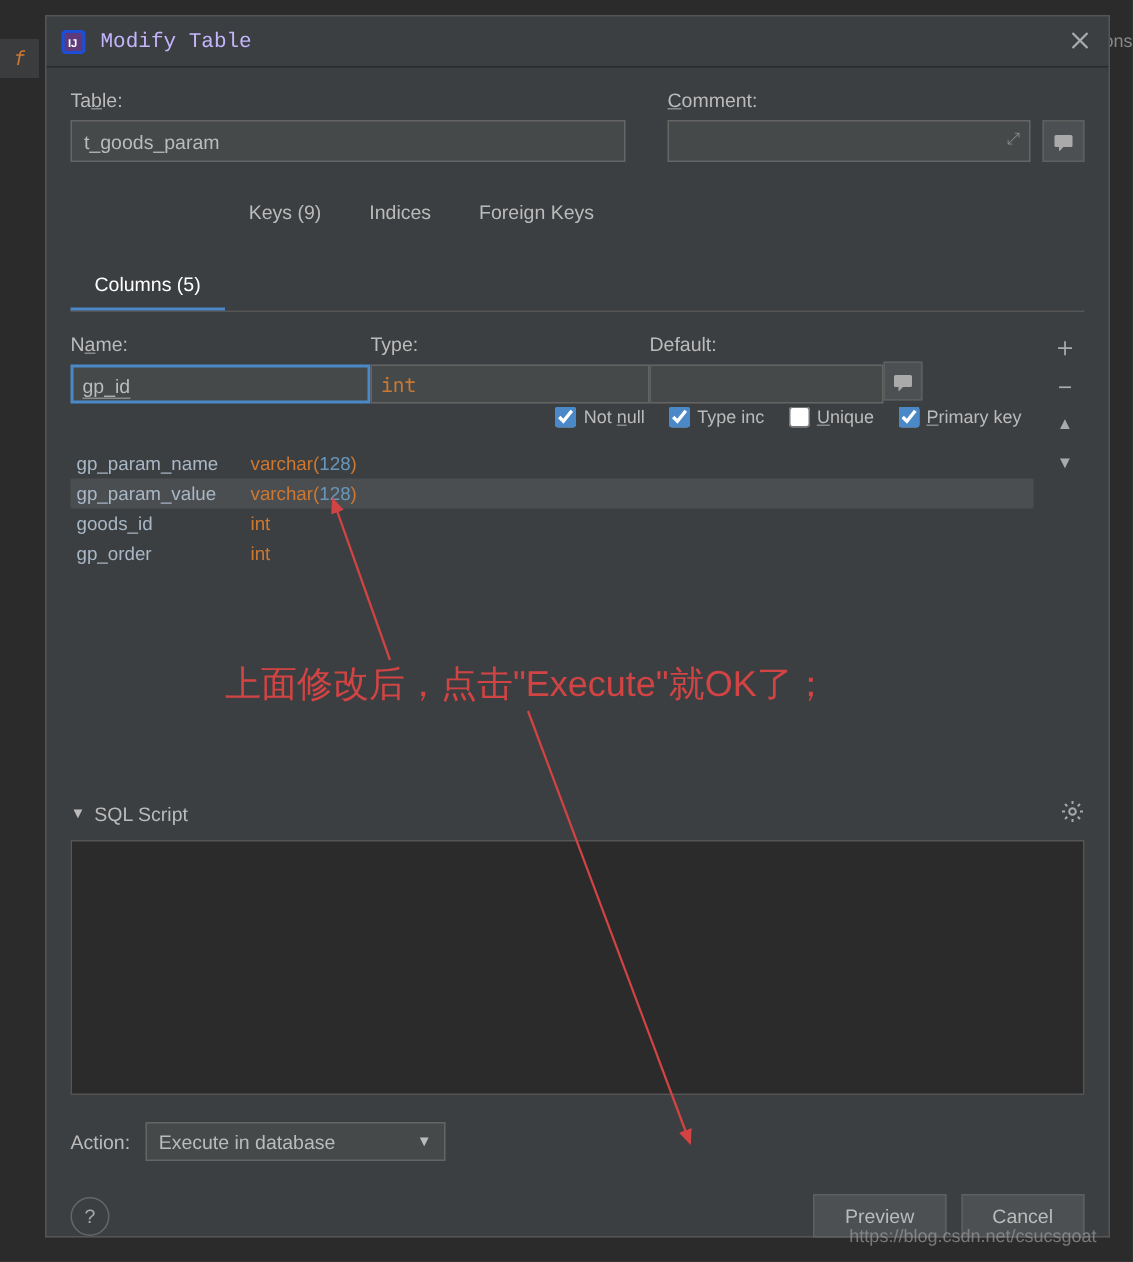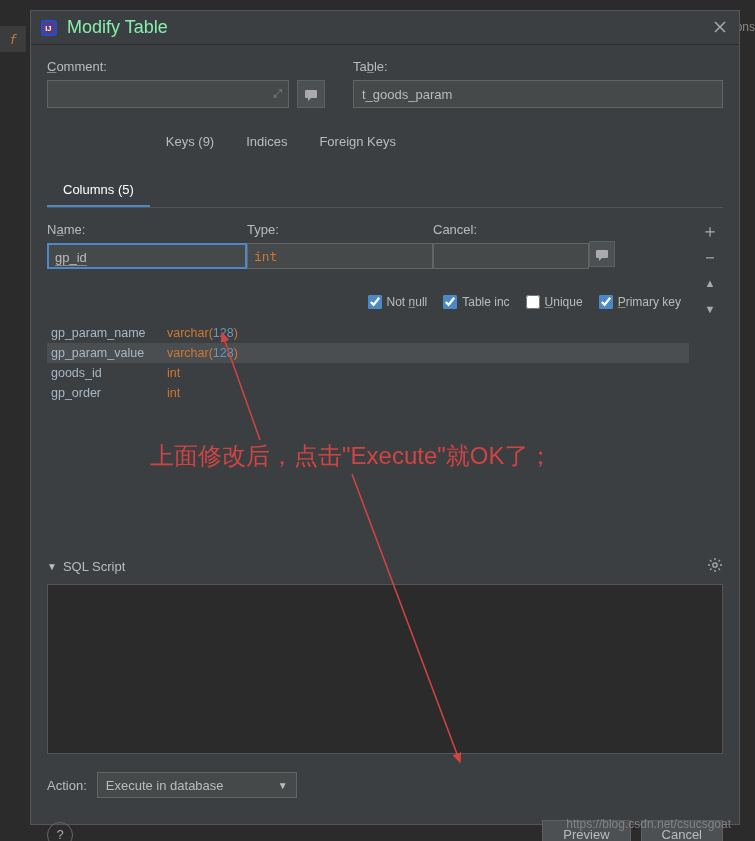--- a/index.html
+++ b/index.html
@@ -1,21 +1,21 @@
 <!DOCTYPE html>
 <html><head>
 <meta charset="utf-8">
 <style>
 * { box-sizing: border-box; margin: 0; padding: 0; font-family: -apple-system, "Segoe UI", Arial, sans-serif; }
 body { background: #2b2b2b; width: 755px; height: 841px; overflow: hidden; position: relative; }
 .dialog { position: absolute; left: 30px; top: 10px; width: 710px; height: 815px; background: #3c3f41; border: 1px solid #555; color: #bbb; font-size: 13px; }
 .titlebar { display: flex; align-items: center; height: 34px; padding: 0 10px; border-bottom: 1px solid #2b2b2b; }
 .titlebar .icon { width: 16px; height: 16px; background: #1d4ed8; border-radius: 3px; display: flex; align-items: center; justify-content: center; margin-right: 10px; }
 .titlebar .icon svg { width: 12px; height: 12px; }
-.titlebar .title { flex: 1; color: #86efac; font-size: 18px; }
+.titlebar .title { flex: 1; color: #c4b5fd; font-size: 14px; font-family: Liberation Mono, monospace; }
 .titlebar .close { width: 16px; height: 16px; color: #aaa; cursor: pointer; }
 .body { padding: 14px 16px 10px 16px; }
 .row-top { display: flex; gap: 28px; }
 .col { flex: 1; display: flex; flex-direction: column; }
 .lbl { color: #bbb; font-size: 13px; margin-bottom: 6px; }
 .input, .comment-box { background: #45494a; border: 1px solid #646464; color: #bbb; padding: 5px 8px; font-size: 13px; height: 28px; }
 .input.table-field { width: 370px; }
 .comment-wrap { display: flex; gap: 8px; align-items: center; }
 .comment-box { flex: 1; position: relative; }
 .expand-icon { position: absolute; right: 6px; top: 6px; color: #888; font-size: 11px; }
@@ -27,21 +27,21 @@
 .col-main { flex: 1; }
 .hdr-row { display: flex; margin-top: 4px; }
 .hdr-col { display: flex; flex-direction: column; }
 .hdr-col.n { width: 200px; } .hdr-col.t { width: 186px; } .hdr-col.d { width: 156px; }
 .hdr-lbl { font-size: 13px; color: #bbb; margin-bottom: 6px; }
 .fld { background: #45494a; border: 1px solid #646464; color: #bbb; padding: 4px 6px; font-size: 13px; height: 26px; font-family: "JetBrains Mono", Consolas, monospace; }
 .fld.name-active { border: 2px solid #4a88c7; background: #45494a; }
 .fld.name-active span { color: #bbb; border-bottom: 1px solid #888; }
 .fld.type-active { color: #cc7832; }
 .d-extras { width: 38px; display: flex; gap: 6px; align-items: flex-end; padding-bottom: 2px; }
-.checks { display: flex; gap: 16px; margin-top: 26px; justify-content: flex-end; padding-right: 8px; align-items: center; font-size: 12px; }
+.checks { display: flex; gap: 16px; margin-top: 2px; justify-content: flex-end; padding-right: 8px; align-items: center; font-size: 12px; }
 .chk { display: flex; align-items: center; gap: 5px; }
 .chk input { width: 14px; height: 14px; accent-color: #4a88c7; }
 .side-btns { width: 26px; display: flex; flex-direction: column; gap: 4px; align-items: center; padding-top: 2px; }
 .side-btn { width: 22px; height: 22px; display: flex; align-items: center; justify-content: center; color: #aaa; cursor: pointer; font-size: 18px; }
 .col-list { margin-top: 14px; font-family: "JetBrains Mono", Consolas, monospace; font-size: 12.5px; }
 .col-row { display: flex; padding: 3px 4px; }
 .col-row.sel { background: #4b4e50; }
 .col-row .cn { width: 116px; color: #a9b7c6; }
 .col-row .ct { color: #cc7832; }
 .col-row .ct .num { color: #6897bb; }
@@ -87,36 +87,36 @@
       <svg width="14" height="14" viewBox="0 0 14 14">
           <line x1="2" y1="2" x2="12" y2="12" stroke="#aaa" stroke-width="1.5"></line>
           <line x1="12" y1="2" x2="2" y2="12" stroke="#aaa" stroke-width="1.5"></line>
         </svg>
     </div>
   </div>
 
   <div class="body">
     <div class="row-top">
       <div class="col">
+        <div class="lbl"><span>Ta<u class="m">b</u>le:</span></div>
+        <input class="input table-field" value="t_goods_param" style="">
+      </div>
+      <div class="col">
         <div class="lbl"><span><u class="m">C</u>omment:</span></div>
         <div class="comment-wrap">
           <div class="comment-box">
             <span class="expand-icon">⤢</span>
           </div>
           <div class="sq-btn">
             <svg width="14" height="14" viewBox="0 0 14 14">
                 <rect x="1" y="3" width="12" height="8" rx="1" fill="#aaa"></rect>
                 <path d="M4 11 L4 14 L7 11" fill="#aaa"></path>
               </svg>
           </div>
         </div>
-      </div>
-      <div class="col">
-        <div class="lbl"><span>Ta<u class="m">b</u>le:</span></div>
-        <input class="input table-field" value="t_goods_param" style="">
       </div>
     </div>
 
     <div class="tabs">
       <div class="tab active">Columns (5)</div>
       <div class="tab">Keys (9)</div>
       <div class="tab">Indices</div>
       <div class="tab">Foreign Keys</div>
     </div>
 
@@ -125,41 +125,41 @@
         <div class="hdr-row">
           <div class="hdr-col n">
             <div class="hdr-lbl"><span>N<u class="m">a</u>me:</span></div>
             <div class="fld name-active"><span>gp_id</span></div>
           </div>
           <div class="hdr-col t">
             <div class="hdr-lbl">Type:</div>
             <div class="fld type-active">int</div>
           </div>
           <div class="hdr-col d">
-            <div class="hdr-lbl">Cancel:</div>
+            <div class="hdr-lbl">Default:</div>
             <div class="fld"></div>
           </div>
           <div class="d-extras">
             <div class="sq-btn" style="width:26px;height:26px;">
               <svg width="14" height="14" viewBox="0 0 14 14">
                   <rect x="1" y="3" width="12" height="8" rx="1" fill="#aaa"></rect>
                   <path d="M4 11 L4 14 L7 11" fill="#aaa"></path>
                 </svg>
             </div>
           </div>
         </div>
 
         <div class="checks">
           <div class="chk">
               <input type="checkbox" checked="" style="">
               <span>Not <u class="m">n</u>ull</span>
             </div>
           <div class="chk">
               <input type="checkbox" checked="" style="">
-              <span>Table inc</span>
+              <span>Type inc</span>
             </div>
           <div class="chk">
               <input type="checkbox" style="">
               <span><u class="m">U</u>nique</span>
             </div>
           <div class="chk">
               <input type="checkbox" checked="" style="">
               <span><u class="m">P</u>rimary key</span>
             </div>
         </div>

